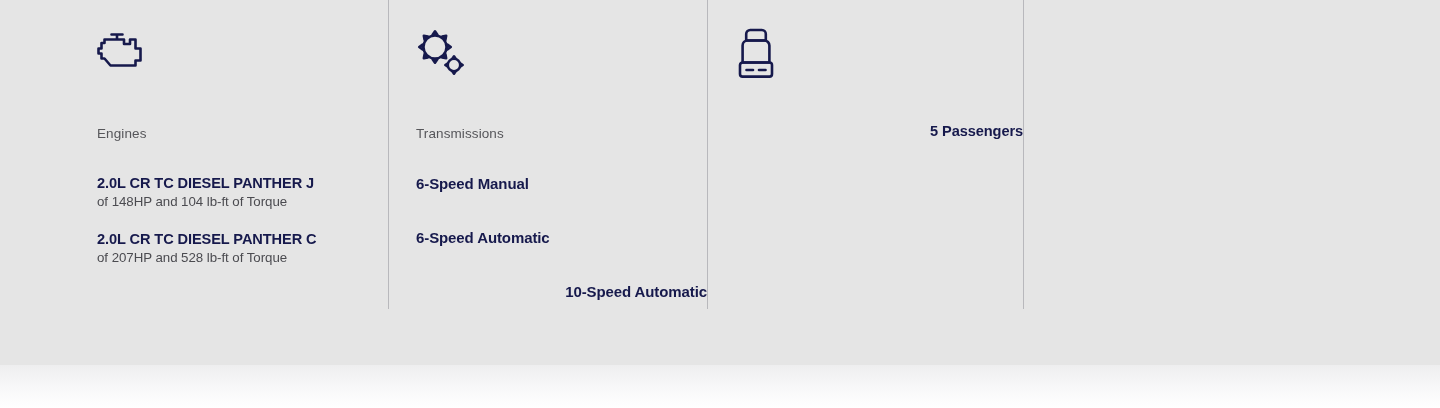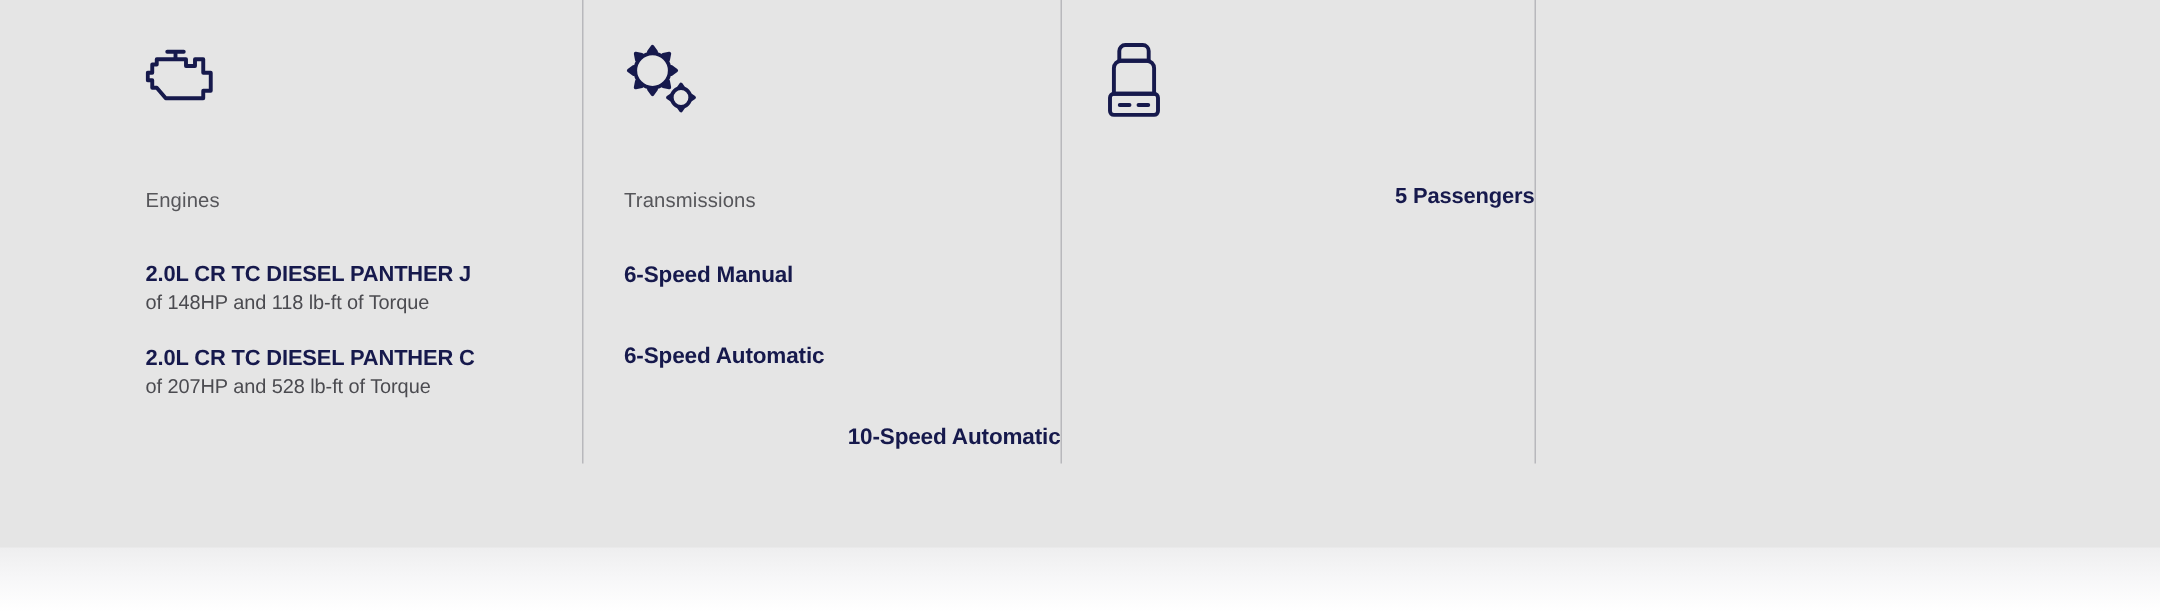--- a/index.html
+++ b/index.html
@@ -122,21 +122,21 @@
             <path d="M14.5 6.5 H25.5 M20 6.5 V11.5
                      M9.5 11.5 H27 V16 H33 V11.5 H38.5 V20.5 H43.5 V32.5 H38.5 V37.5
                      H13.5 L7.5 30.5 H4.5 V25.5 H1.5 V20.5 H4.5 V15 H7.5 V11.5 Z" stroke="#16194c" stroke-width="2.6" stroke-linejoin="round" stroke-linecap="round"></path>
           </svg>
         </span>
       </div>
       <div class="column-label">Engines</div>
       <ul class="spec-list">
         <li class="spec-item">
           <div class="spec-item-title">2.0L CR TC DIESEL PANTHER J</div>
-          <div class="spec-item-sub">of 148HP and 118 lb-ft of Torque</div>
+          <div class="spec-item-sub">of 148HP and 104 lb-ft of Torque</div>
         </li>
         <li class="spec-item">
           <div class="spec-item-title">2.0L CR TC DIESEL PANTHER C</div>
           <div class="spec-item-sub">of 207HP and 528 lb-ft of Torque</div>
         </li>
         <li class="spec-item">
         </li>
       </ul>
     </div>
 

